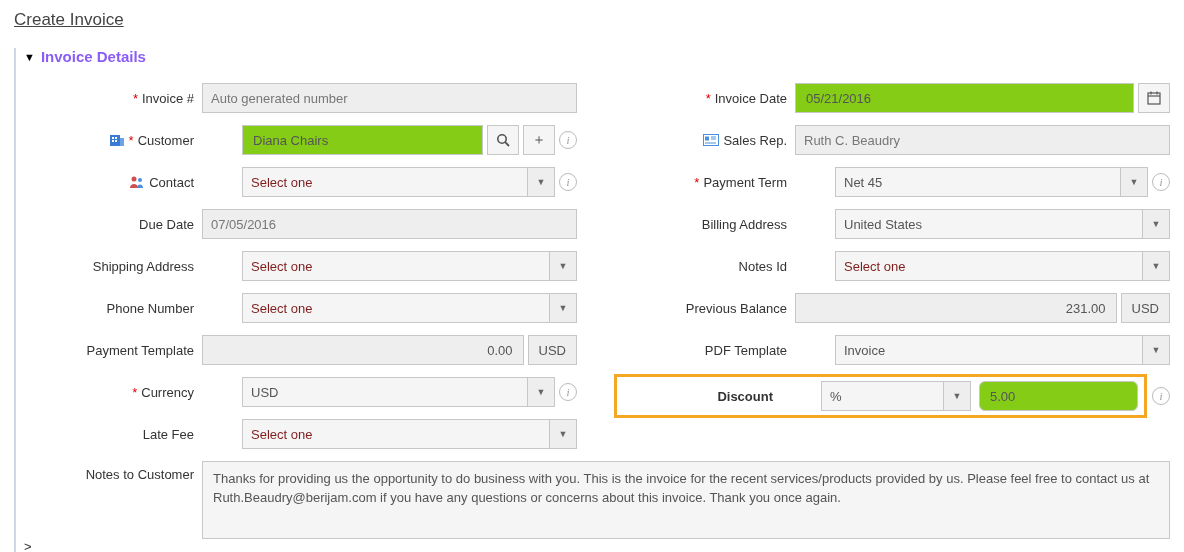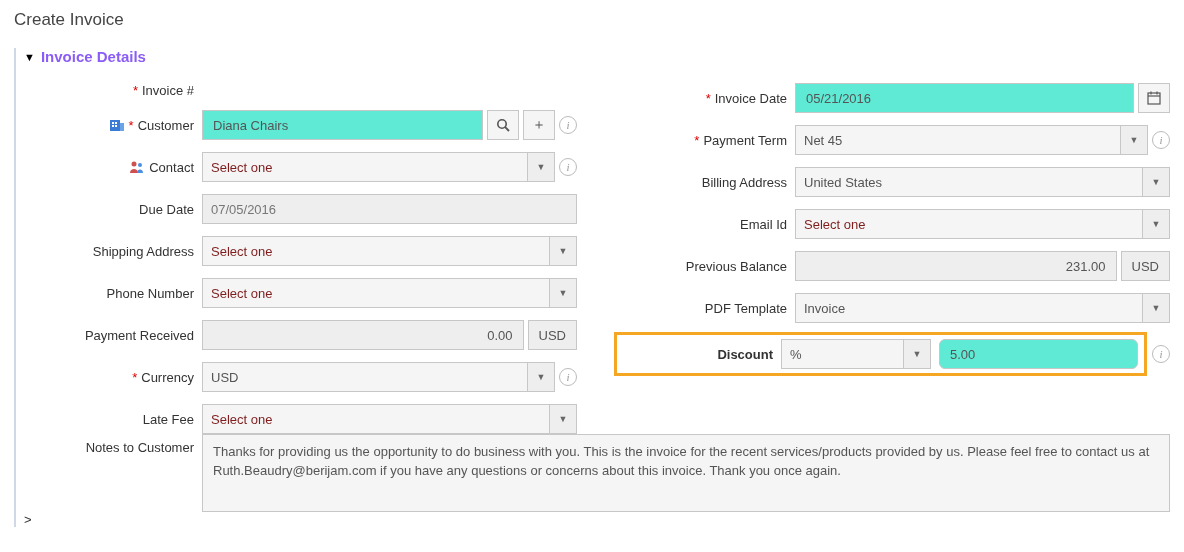--- a/index.html
+++ b/index.html
@@ -9,20 +9,21 @@
     font-family: Arial, Helvetica, sans-serif;
     font-size: 13px;
     color: #333;
     background: #fff;
   }
   .page-title {
     font-size: 17px;
     font-weight: normal;
     color: #444;
     margin: 0 0 18px 0;
+    text-decoration: underline;
   }
   .section {
     border-left: 2px solid #cfd8e6;
     padding-left: 8px;
   }
   .section-header {
     display: flex;
     align-items: center;
     gap: 6px;
     margin-bottom: 18px;
@@ -85,21 +86,21 @@
   .ctrl.readonly { background: #eeeeee; color: #777; }
   .ctrl input {
     border: none;
     background: transparent;
     width: 100%;
     height: 100%;
     outline: none;
     font-size: 13px;
     color: #555;
   }
-  .ctrl.white { background: #5eead4; }
+  .ctrl.white { background: #84cc16; }
   .placeholder { color: #7f1d1d; }
   .dd-btn {
     width: 28px;
     height: 30px;
     border: 1px solid #c7c7c7;
     background: #eeeeee;
     display: flex;
     align-items: center;
     justify-content: center;
     color: #666;
@@ -166,21 +167,21 @@
   .highlight-box {
     border: 3px solid #f5a623;
     margin: -3px;
     padding: 4px 6px;
     display: flex;
     align-items: center;
     gap: 8px;
     flex: 1;
   }
   .icon-svg { width: 16px; height: 14px; display: block; }
-  .combo { display: flex; flex: 1; }
+  .combo { display: flex; flex: 1; margin-left: 40px; }
   .combo .ctrl { border-right: none; }
   .combo .ctrl.keep-right-border { border-right: 1px solid #c7c7c7; }
 </style>
 </head>
 <body>
 
 <h1 class="page-title">Create Invoice</h1>
 
 <div class="section">
   <div class="section-header">
@@ -190,20 +191,25 @@
 
   <div class="form-grid">
 
     <div class="col">
 
       <div class="row">
         <div class="label">
             <span class="req">*</span>
             <span>Invoice #</span>
           </div>
+        <div class="field-wrap">
+          <div class="ctrl readonly">
+              <span>Auto generated number</span>
+            </div>
+        </div>
       </div>
 
       <div class="row">
         <div class="label">
           <svg class="icon-svg" viewBox="0 0 16 14">
               <rect x="1" y="2" width="10" height="11" fill="#3a7bd5"></rect>
               <rect x="3" y="4" width="2" height="2" fill="#fff"></rect>
               <rect x="6" y="4" width="2" height="2" fill="#fff"></rect>
               <rect x="3" y="7" width="2" height="2" fill="#fff"></rect>
               <rect x="6" y="7" width="2" height="2" fill="#fff"></rect>
@@ -286,21 +292,21 @@
             <div class="ctrl">
                 <span class="placeholder">Select one</span>
               </div>
             <div class="dd-btn">▼</div>
           </div>
         </div>
       </div>
 
       <div class="row">
         <div class="label">
-            <span>Payment Received</span>
+            <span>Payment Template</span>
           </div>
         <div class="field-wrap">
           <div class="ctrl readonly right-align">
               <input readonly="" value="0.00" style="">
             </div>
           <div class="suffix">USD</div>
         </div>
       </div>
 
       <div class="row">
@@ -349,20 +355,37 @@
             <svg width="14" height="14" viewBox="0 0 14 14">
                 <rect x="1" y="2" width="12" height="11" fill="none" stroke="#555" stroke-width="1.2"></rect>
                 <line x1="1" y1="5" x2="13" y2="5" stroke="#555" stroke-width="1.2"></line>
                 <line x1="4" y1="0.5" x2="4" y2="3.5" stroke="#555" stroke-width="1.2"></line>
                 <line x1="10" y1="0.5" x2="10" y2="3.5" stroke="#555" stroke-width="1.2"></line>
               </svg>
           </div>
         </div>
       </div>
 
+      <div class="row">
+        <div class="label">
+          <svg class="icon-svg" viewBox="0 0 16 12">
+              <rect x="0.5" y="0.5" width="15" height="11" fill="#fff" stroke="#4a90e2"></rect>
+              <rect x="2" y="2.5" width="4" height="4" fill="#4a90e2"></rect>
+              <line x1="8" y1="3" x2="13" y2="3" stroke="#4a90e2"></line>
+              <line x1="8" y1="5" x2="13" y2="5" stroke="#4a90e2"></line>
+              <line x1="2" y1="9" x2="13" y2="9" stroke="#4a90e2"></line>
+            </svg>
+          <span>Sales Rep.</span>
+        </div>
+        <div class="field-wrap">
+          <div class="ctrl readonly">
+              <span>Ruth C. Beaudry</span>
+            </div>
+        </div>
+      </div>
 
       <div class="row">
         <div class="label">
             <span class="req">*</span>
             <span>Payment Term</span>
           </div>
         <div class="field-wrap">
           <div class="combo">
             <div class="ctrl">
                 <span>Net 45</span>
@@ -382,21 +405,21 @@
             <div class="ctrl">
                 <span>United States</span>
               </div>
             <div class="dd-btn">▼</div>
           </div>
         </div>
       </div>
 
       <div class="row">
         <div class="label">
-            <span>Email Id</span>
+            <span>Notes Id</span>
           </div>
         <div class="field-wrap">
           <div class="combo">
             <div class="ctrl">
                 <span class="placeholder">Select one</span>
               </div>
             <div class="dd-btn">▼</div>
           </div>
         </div>
       </div>
@@ -439,20 +462,20 @@
             <div class="dd-btn">▼</div>
           </div>
           <div class="ctrl white" style="flex:1;border-radius:6px;">
               <input value="5.00" style="">
             </div>
         </div>
         <div class="info">i</div>
       </div>
     </div>
 
-    <div class="full-row" style="">
+    <div class="full-row" style="margin-top:12px;">
       <div class="label" style="padding-top:6px;">
           <span>Notes to Customer</span>
         </div>
       <textarea class="textarea" style="">Thanks for providing us the opportunity to do business with you. This is the invoice for the recent services/products provided by us. Please feel free to contact us at Ruth.Beaudry@berijam.com if you have any questions or concerns about this invoice. Thank you once again.</textarea>
     </div>
   </div>&gt;
   </div>
 
 </body></html>

